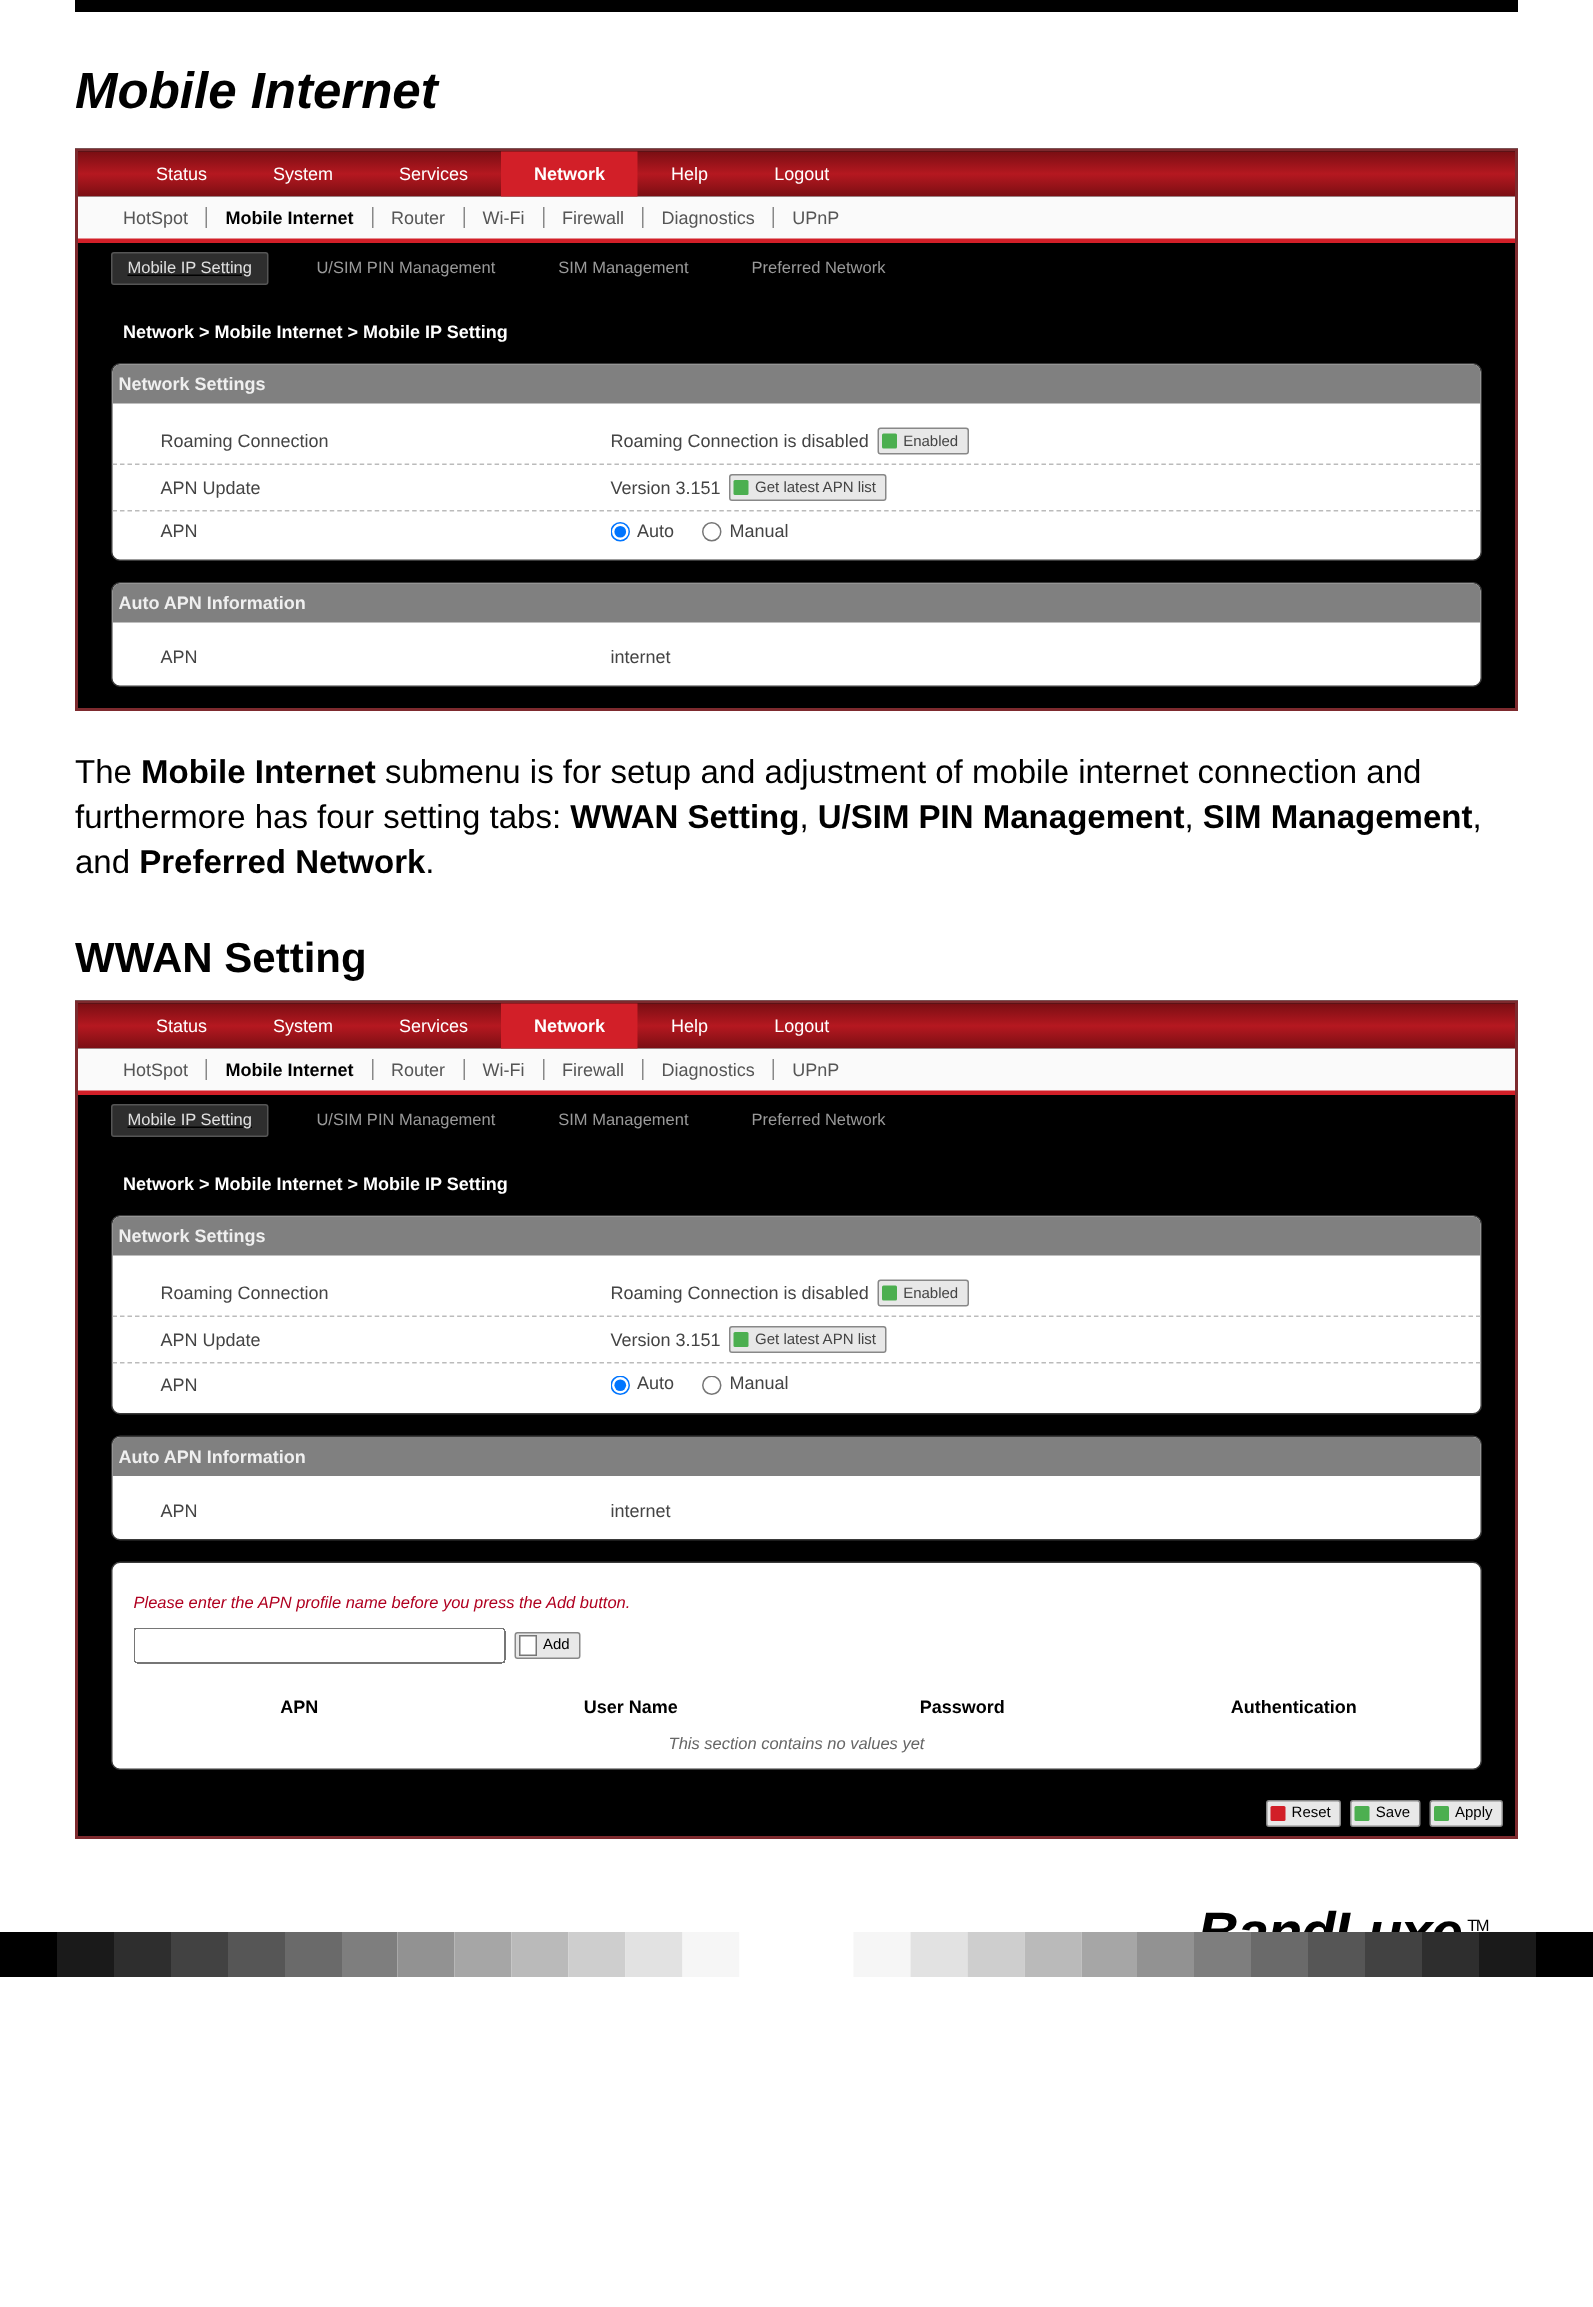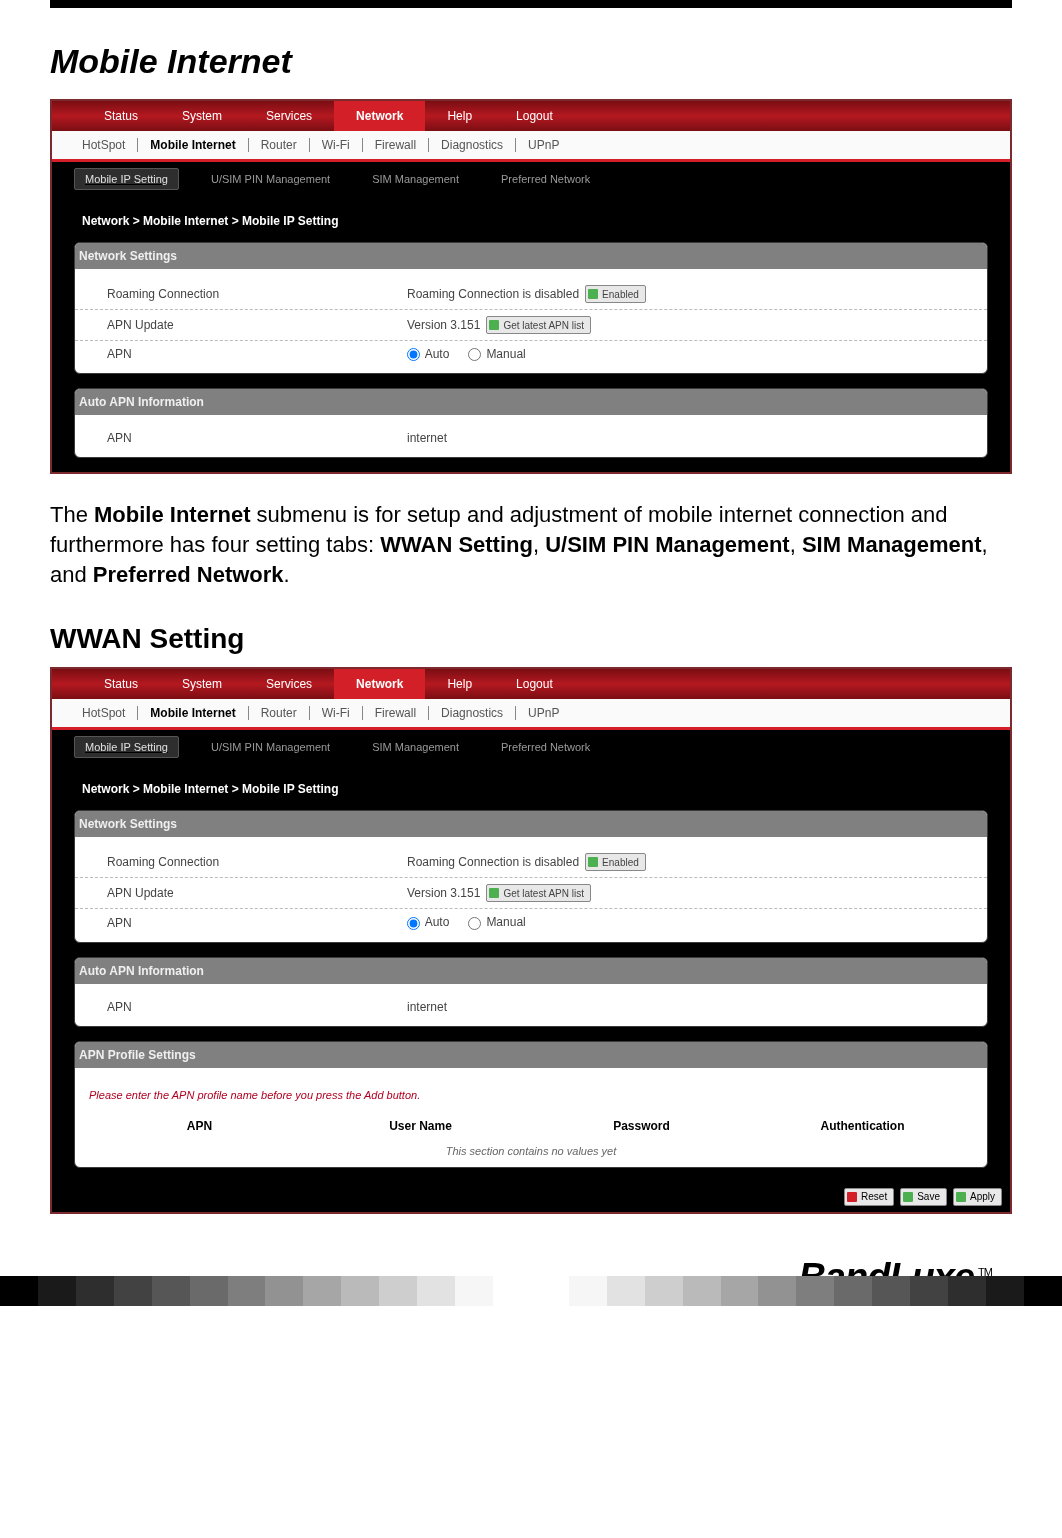--- a/index.html
+++ b/index.html
@@ -213,22 +213,28 @@
           <div class="row">
             <div class="lbl">APN</div>
             <div class="val">
                 <span>internet</span>
               </div>
           </div>
         </div>
       </div>
 
       <div class="panel">
-        <div class="ph">APN Profile Settings</div>
         <div class="hint">Please enter the APN profile name before you press the Add button.</div>
+        <div class="addrow">
+          <input type="text" style="">
+          <span class="btn">
+              <span class="sq-doc"></span>
+              <span>Add</span>
+            </span>
+        </div>
         <div class="thead">
           <div class="c">APN</div>
           <div class="c">User Name</div>
           <div class="c">Password</div>
           <div class="c">Authentication</div>
         </div>
         <div class="tnote">This section contains no values yet</div>
       </div>
 
       <div class="footbtns">

